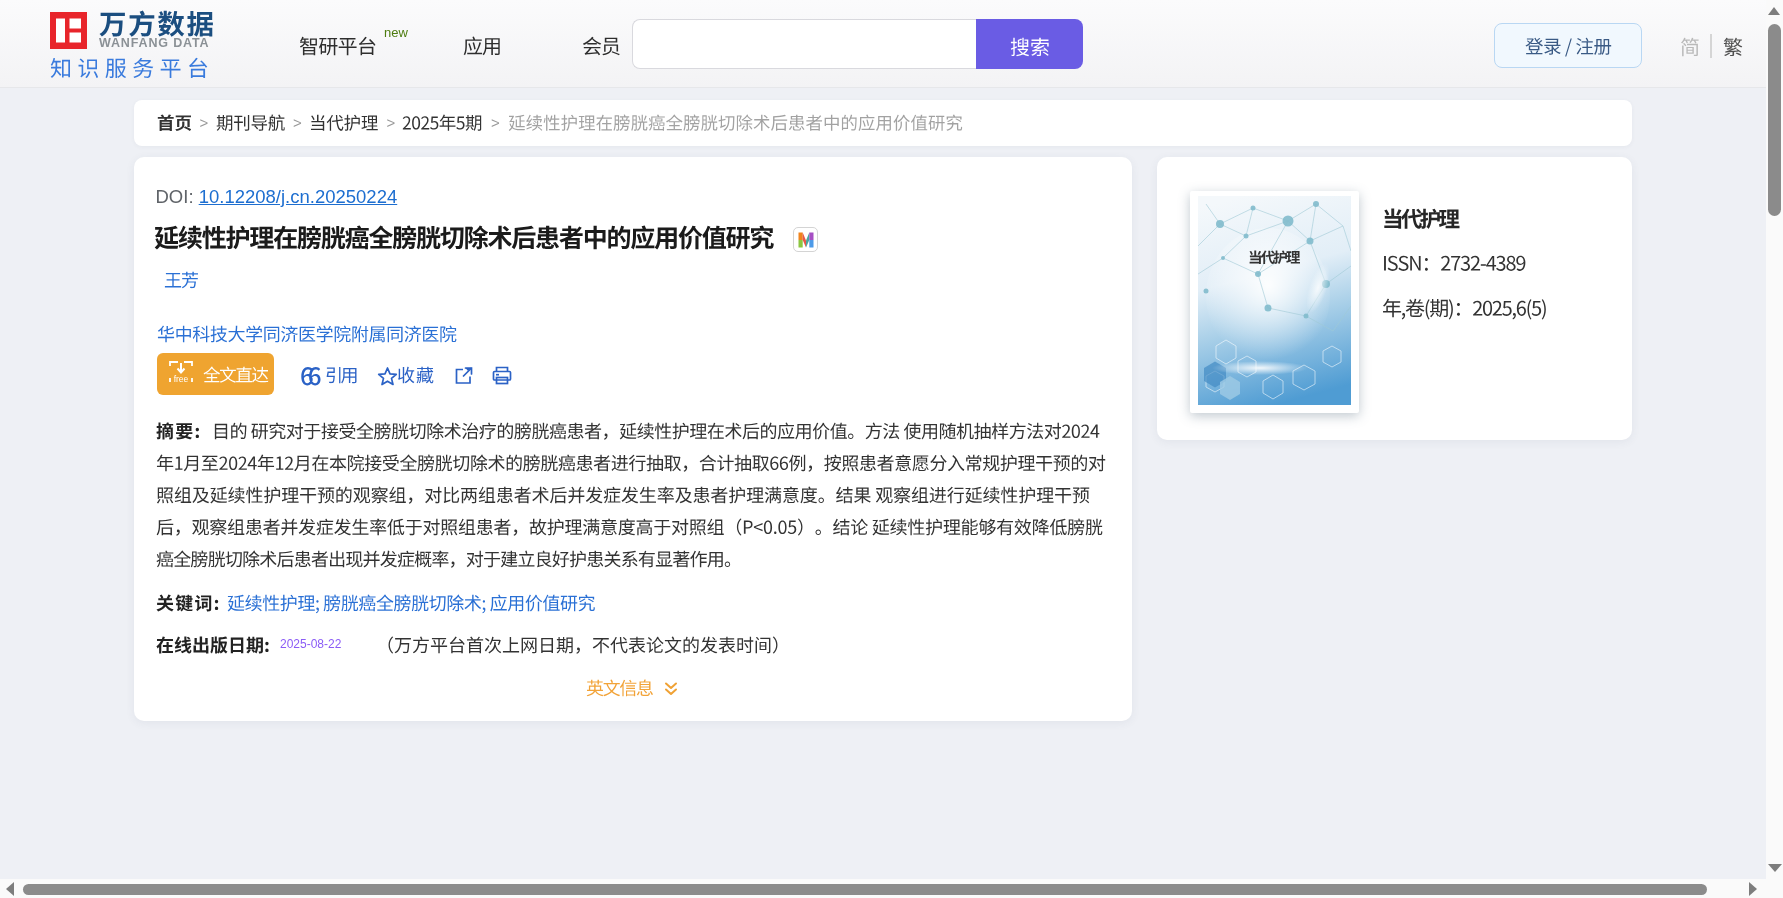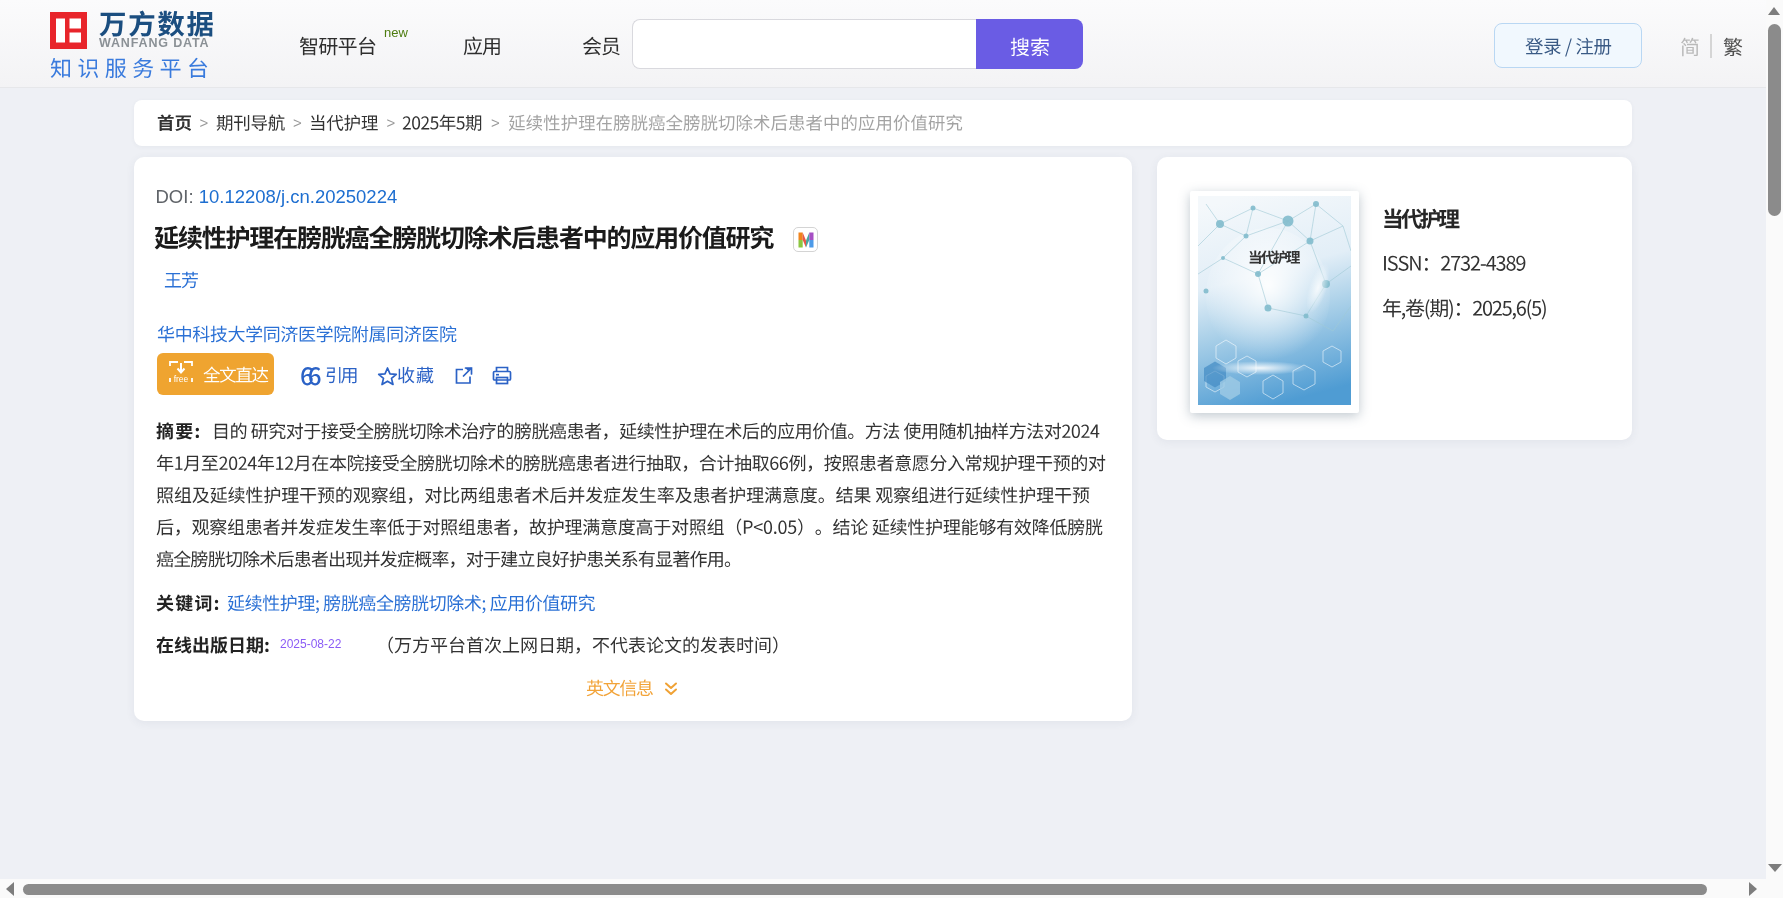--- a/index.html
+++ b/index.html
@@ -60,21 +60,21 @@
     </svg></div>
 <div class="abs" style="left:386.5px;top:113.5px;font-size:15px;color:#999;line-height:18px;">&gt;</div>
 <div style="position:absolute;left:402.3px;top:114px;line-height:0;"><svg width="80.5" height="21.2" viewBox="0 0 80.5 21.2" xmlns="http://www.w3.org/2000/svg">
       <path fill="#333" d="M0.8 15.4H8.8V14H5.3C4.6 14 3.9 14.1 3.2 14.1C6.2 11.3 8.2 8.7 8.2 6.1C8.2 3.8 6.8 2.3 4.5 2.3C2.9 2.3 1.7 3.1 0.7 4.2L1.6 5.1C2.3 4.3 3.2 3.6 4.3 3.6C5.9 3.6 6.7 4.7 6.7 6.2C6.7 8.4 4.8 10.9 0.8 14.5Z M14.1 15.6C16.5 15.6 18.1 13.4 18.1 8.9C18.1 4.5 16.5 2.3 14.1 2.3C11.6 2.3 10.1 4.5 10.1 8.9C10.1 13.4 11.6 15.6 14.1 15.6ZM14.1 14.3C12.6 14.3 11.6 12.7 11.6 8.9C11.6 5.2 12.6 3.6 14.1 3.6C15.5 3.6 16.5 5.2 16.5 8.9C16.5 12.7 15.5 14.3 14.1 14.3Z M19.2 15.4H27.2V14H23.7C23 14 22.3 14.1 21.6 14.1C24.6 11.3 26.6 8.7 26.6 6.1C26.6 3.8 25.2 2.3 22.9 2.3C21.3 2.3 20.1 3.1 19.1 4.2L20 5.1C20.7 4.3 21.6 3.6 22.7 3.6C24.3 3.6 25.1 4.7 25.1 6.2C25.1 8.4 23.2 10.9 19.2 14.5Z M32.2 15.6C34.3 15.6 36.4 14 36.4 11.2C36.4 8.4 34.6 7.1 32.5 7.1C31.8 7.1 31.2 7.3 30.6 7.6L30.9 3.9H35.8V2.6H29.5L29.1 8.6L30 9.1C30.7 8.6 31.2 8.3 32.1 8.3C33.7 8.3 34.8 9.4 34.8 11.3C34.8 13.1 33.6 14.3 32 14.3C30.5 14.3 29.6 13.6 28.9 12.9L28.1 13.9C29 14.8 30.2 15.6 32.2 15.6Z M37.6 11.5V12.8H45.8V16.8H47.1V12.8H53.5V11.5H47.1V8H52.3V6.8H47.1V4.1H52.7V2.8H42.2C42.5 2.2 42.7 1.6 43 1L41.7 0.6C40.8 3 39.4 5.3 37.7 6.7C38 6.9 38.6 7.3 38.8 7.6C39.8 6.7 40.7 5.4 41.5 4.1H45.8V6.8H40.5V11.5ZM41.8 11.5V8H45.8V11.5Z M58.4 15.6C60.5 15.6 62.6 14 62.6 11.2C62.6 8.4 60.8 7.1 58.7 7.1C57.9 7.1 57.4 7.3 56.8 7.6L57.1 3.9H62V2.6H55.7L55.3 8.6L56.2 9.1C56.9 8.6 57.4 8.3 58.3 8.3C59.9 8.3 61 9.4 61 11.3C61 13.1 59.7 14.3 58.2 14.3C56.7 14.3 55.8 13.6 55.1 12.9L54.3 13.9C55.1 14.8 56.4 15.6 58.4 15.6Z M66.1 12.9C65.6 14.1 64.7 15.2 63.7 16C64 16.2 64.5 16.6 64.8 16.8C65.7 15.9 66.7 14.6 67.4 13.2ZM68.6 13.4C69.3 14.3 70.1 15.4 70.4 16.1L71.5 15.5C71.1 14.8 70.3 13.7 69.6 12.9ZM78 2.8V5.6H74.4V2.8ZM73.2 1.6V7.9C73.2 10.4 73 13.8 71.5 16.1C71.8 16.3 72.4 16.6 72.6 16.9C73.6 15.2 74.1 13 74.3 10.8H78V15.1C78 15.4 77.9 15.5 77.6 15.5C77.3 15.5 76.5 15.5 75.5 15.5C75.7 15.8 75.9 16.4 76 16.7C77.2 16.7 78.1 16.7 78.6 16.5C79.1 16.3 79.2 15.9 79.2 15.1V1.6ZM78 6.8V9.7H74.3C74.4 9 74.4 8.5 74.4 7.9V6.8ZM69.8 0.9V3H66.6V0.9H65.4V3H63.9V4.2H65.4V11.4H63.7V12.5H72.3V11.4H71V4.2H72.3V3H71V0.9ZM66.6 4.2H69.8V5.8H66.6ZM66.6 6.8H69.8V8.5H66.6ZM66.6 9.6H69.8V11.4H66.6Z"></path>
     </svg></div>
 <div class="abs" style="left:491px;top:113.5px;font-size:15px;color:#999;line-height:18px;">&gt;</div>
 <div style="position:absolute;left:508px;top:114px;line-height:0;"><svg width="455.0" height="21.2" viewBox="0 0 455.0 21.2" xmlns="http://www.w3.org/2000/svg">
       <path fill="#a2a2a2" d="M7.6 5.6V13.3H16.6V12.1H12.7V7.6H16.5V6.4H12.7V2.7C14 2.5 15.3 2.2 16.3 1.8L15.3 0.8C13.4 1.5 9.9 2.1 6.9 2.4C7.1 2.7 7.2 3.2 7.3 3.5C8.6 3.4 10 3.2 11.4 3V12.1H8.8V5.6ZM1.6 8.5C1.6 8.3 1.9 8.2 2.1 8.1H4.9C4.7 9.7 4.3 11 3.7 12.2C3.2 11.4 2.7 10.5 2.4 9.4L1.3 9.8C1.8 11.3 2.4 12.4 3.2 13.3C2.5 14.5 1.6 15.4 0.6 16C0.9 16.2 1.3 16.6 1.5 16.9C2.5 16.3 3.3 15.4 4.1 14.3C6 15.9 8.5 16.3 11.7 16.3H16.4C16.5 16 16.7 15.4 16.9 15.1C16 15.1 12.5 15.1 11.7 15.1C8.9 15.1 6.4 14.8 4.7 13.2C5.4 11.6 6 9.6 6.3 7L5.5 6.8L5.3 6.9H3.3C4.1 5.5 5.1 3.9 5.9 2.2L5.1 1.6L4.7 1.8H0.9V3H4.1C3.4 4.5 2.5 6 2.2 6.4C1.9 6.9 1.4 7.4 1.1 7.4C1.3 7.7 1.5 8.2 1.6 8.5Z M25.8 7.5C26.6 7.9 27.5 8.6 27.9 9.1L28.6 8.4C28.1 7.9 27.2 7.2 26.4 6.8ZM24.5 9.1C25.3 9.5 26.3 10.3 26.8 10.8L27.4 10C26.9 9.5 26 8.8 25.1 8.4ZM29.6 13.6C30.9 14.5 32.6 15.9 33.4 16.8L34.2 16C33.4 15.1 31.7 13.8 30.4 12.8ZM18.3 14.4 18.6 15.6C20 15.1 22 14.3 23.8 13.6L23.6 12.5C21.6 13.2 19.6 14 18.3 14.4ZM24.5 5V6.2H32.4C32.1 6.9 31.9 7.7 31.6 8.2L32.7 8.5C33.1 7.7 33.5 6.4 33.9 5.2L33.1 5L32.8 5H29.6V3.4H33V2.3H29.6V0.7H28.3V2.3H25.2V3.4H28.3V5ZM28.8 6.8V8.9C28.8 9.6 28.8 10.3 28.6 11H24.1V12.2H28.2C27.6 13.5 26.3 14.8 23.8 15.9C24.1 16.1 24.4 16.5 24.6 16.8C27.6 15.5 29 13.9 29.6 12.2H33.9V11H29.9C30 10.3 30.1 9.6 30.1 9V6.8ZM18.6 8C18.8 7.9 19.2 7.8 21.3 7.5C20.5 8.6 19.9 9.6 19.6 9.9C19 10.6 18.7 11 18.3 11.1C18.4 11.4 18.6 12 18.7 12.2C19 12 19.6 11.8 23.7 10.7C23.7 10.4 23.6 9.9 23.6 9.6L20.6 10.3C21.8 8.8 23 6.9 24 5L23 4.4C22.7 5.1 22.3 5.7 21.9 6.4L19.9 6.6C20.9 5.1 21.9 3.1 22.7 1.3L21.5 0.7C20.8 2.9 19.6 5.1 19.2 5.7C18.8 6.3 18.5 6.8 18.2 6.8C18.3 7.2 18.5 7.8 18.6 8Z M38 0.7V16.8H39.3V0.7ZM36.4 4C36.3 5.4 36 7.4 35.5 8.5L36.5 8.9C37 7.6 37.3 5.6 37.4 4.2ZM39.4 3.9C40 4.9 40.5 6.2 40.7 6.9L41.6 6.4C41.4 5.7 40.9 4.5 40.4 3.5ZM40.8 14.9V16.2H51.6V14.9H47.2V10.5H50.8V9.3H47.2V5.7H51.2V4.4H47.2V0.8H45.9V4.4H43.7C43.9 3.6 44.1 2.6 44.3 1.7L43 1.5C42.6 3.9 41.9 6.3 40.9 7.8C41.2 7.9 41.8 8.2 42.1 8.4C42.5 7.6 42.9 6.7 43.3 5.7H45.9V9.3H42.2V10.5H45.9V14.9Z M55.8 0.7V4.2H53.4V5.5H55.8V9.3C54.8 9.6 53.9 9.8 53.2 10L53.5 11.3L55.8 10.6V15.2C55.8 15.4 55.7 15.5 55.5 15.5C55.3 15.5 54.5 15.5 53.7 15.5C53.9 15.8 54.1 16.4 54.1 16.7C55.3 16.7 56 16.7 56.5 16.5C56.9 16.3 57.1 15.9 57.1 15.2V10.2L59.2 9.5L59 8.3L57.1 8.9V5.5H59.1V4.2H57.1V0.7ZM62.8 1.2C63.5 2 64.2 3 64.5 3.7H60.3V8.4C60.3 10.7 60.1 13.8 58.2 15.9C58.5 16.1 59 16.6 59.2 16.8C61 14.8 61.5 11.9 61.6 9.5H67.4V10.6H68.7V3.7H64.5L65.7 3.2C65.4 2.5 64.7 1.5 64 0.8ZM67.4 8.3H61.6V4.9H67.4Z M78.3 5.9H81V8.2H78.3ZM82.1 5.9H84.8V8.2H82.1ZM78.3 2.7H81V4.9H78.3ZM82.1 2.7H84.8V4.9H82.1ZM75.6 15V16.2H86.9V15H82.2V12.6H86.3V11.4H82.2V9.3H86.1V1.5H77.1V9.3H80.9V11.4H76.9V12.6H80.9V15ZM70.6 13.7 70.9 15C72.5 14.5 74.5 13.8 76.4 13.2L76.2 11.9L74.2 12.5V8.2H76V6.9H74.2V3.1H76.3V1.9H70.8V3.1H73V6.9H71V8.2H73V12.9C72.1 13.2 71.3 13.5 70.6 13.7Z M94.3 0.7C94.1 1.6 93.8 2.5 93.4 3.4H88.6V4.7H92.8C91.7 6.9 90.2 9 88.2 10.4C88.4 10.7 88.7 11.3 88.8 11.6C89.6 11.1 90.3 10.5 90.9 9.8V16.7H92.2V8.3C93 7.2 93.7 5.9 94.3 4.7H103.9V3.4H94.9C95.2 2.6 95.5 1.8 95.7 1ZM98 5.6V9H94V10.2H98V15.2H93.3V16.4H103.9V15.2H99.3V10.2H103.2V9H99.3V5.6Z M111.6 5.7V8.5H112.8V6.8H120.3V8.5H121.5V5.7H119C119.3 5.1 119.6 4.4 119.9 3.7L118.6 3.4C118.4 4.1 118.1 5 117.8 5.7H114.9L115.4 5.6C115.3 5.1 115 4.2 114.7 3.5L113.6 3.7C113.8 4.3 114 5.1 114.2 5.7ZM115.7 0.7C115.9 1.2 116 1.8 116.1 2.3H111.8V3.4H121.1V2.3H117.4C117.3 1.8 117.1 1.1 116.9 0.6ZM115.7 7.5C115.8 8 116 8.6 116.1 9.1H111.9V10.2H114.5C114.3 12.9 113.8 14.8 111.3 15.8C111.6 16.1 111.9 16.5 112.1 16.8C113.9 15.9 114.9 14.6 115.3 12.9H119.1C119 14.6 118.8 15.2 118.6 15.5C118.5 15.6 118.3 15.6 118 15.6C117.7 15.6 117 15.6 116.2 15.5C116.4 15.8 116.5 16.3 116.5 16.7C117.4 16.7 118.2 16.7 118.6 16.7C119 16.6 119.3 16.5 119.6 16.2C120 15.8 120.3 14.8 120.5 12.4C120.5 12.2 120.5 11.8 120.5 11.8H115.6C115.6 11.3 115.7 10.8 115.7 10.2H121.1V9.1H117.4C117.3 8.6 117.1 7.9 116.9 7.3ZM106.6 1.3V7.6C106.6 10.2 106.5 13.7 105.4 16.2C105.7 16.3 106.2 16.6 106.4 16.8C107.2 15.2 107.5 12.9 107.6 10.9H109.9V15.1C109.9 15.3 109.8 15.4 109.6 15.4C109.4 15.4 108.7 15.5 108 15.4C108.2 15.8 108.3 16.3 108.3 16.7C109.4 16.7 110.1 16.6 110.5 16.4C110.9 16.2 111 15.8 111 15.1V1.3ZM107.7 2.5H109.9V5.4H107.7ZM107.7 6.7H109.9V9.6H107.7L107.7 7.6Z M130.1 2.1C130.7 3.5 131.3 5.3 131.4 6.5L132.6 6.2C132.4 5 131.8 3.1 131.2 1.7ZM137.3 1.6C137 3 136.3 5 135.8 6.2L136.8 6.5C137.4 5.4 138.1 3.5 138.6 2ZM133.6 0.8V7.5H129.6V8.7H132C131.8 12 131.4 14.5 128.9 15.8C129.2 16.1 129.5 16.5 129.7 16.9C132.5 15.3 133.1 12.4 133.2 8.7H134.9V14.8C134.9 16.1 135.2 16.5 136.4 16.5C136.6 16.5 137.7 16.5 137.9 16.5C139 16.5 139.3 15.8 139.4 13.2C139.1 13.1 138.5 12.9 138.3 12.7C138.2 15 138.2 15.3 137.8 15.3C137.6 15.3 136.8 15.3 136.6 15.3C136.2 15.3 136.2 15.3 136.2 14.8V8.7H139.2V7.5H134.8V0.8ZM124.3 1.3V8.1C124.3 10.6 124.2 13.9 123.2 16.2C123.5 16.3 124 16.6 124.2 16.8C125 15.1 125.2 12.9 125.4 10.8H127.6V15.2C127.6 15.4 127.5 15.5 127.3 15.5C127.1 15.5 126.5 15.5 125.8 15.5C125.9 15.8 126.1 16.3 126.1 16.7C127.2 16.7 127.8 16.6 128.2 16.4C128.6 16.2 128.7 15.9 128.7 15.2V1.3ZM125.4 2.5H127.6V5.4H125.4ZM125.4 6.6H127.6V9.6H125.4L125.4 8.1Z M148.2 5.3H153.3V6.6H148.2ZM147.1 4.4V7.6H154.4V4.4ZM146.2 9.3H149.1V10.9H146.2ZM145.2 8.4V11.8H150.1V8.4ZM152.3 9.3H155.3V10.9H152.3ZM151.3 8.4V11.8H156.4V8.4ZM140.8 4.3C141.3 5.4 141.8 6.8 141.9 7.8L142.9 7.3C142.8 6.4 142.3 5 141.8 3.9ZM145.4 12.7V16.2H154.8V16.8H156V12.7H154.8V15.1H151.3V12.1H150.1V15.1H146.6V12.7ZM148.9 0.9C149.2 1.4 149.5 1.9 149.7 2.4H143.2V8L143.2 9.4C142.2 9.9 141.2 10.4 140.5 10.7L141 11.9C141.7 11.5 142.4 11.1 143.1 10.7C142.9 12.5 142.4 14.5 141 16C141.3 16.1 141.8 16.6 141.9 16.8C144.1 14.4 144.4 10.7 144.4 8V3.5H156.8V2.4H151.2C150.9 1.8 150.5 1.1 150.1 0.6Z M166.1 0.5C164.4 3.3 161.2 5.9 158 7.3C158.3 7.6 158.7 8 158.9 8.4C159.6 8 160.3 7.6 160.9 7.2V8.3H165.6V11.1H161.1V12.2H165.6V15.1H158.8V16.3H173.8V15.1H166.9V12.2H171.7V11.1H166.9V8.3H171.7V7.2C172.3 7.6 173 8.1 173.7 8.5C173.9 8.1 174.3 7.6 174.6 7.3C171.7 5.8 169.2 4 167 1.5L167.3 1ZM161 7.2C163 5.9 164.8 4.3 166.2 2.5C167.9 4.4 169.7 5.8 171.6 7.2Z M181.6 5.7V8.5H182.8V6.8H190.3V8.5H191.5V5.7H189C189.3 5.1 189.6 4.4 189.9 3.7L188.6 3.4C188.4 4.1 188.1 5 187.8 5.7H184.9L185.4 5.6C185.3 5.1 185 4.2 184.7 3.5L183.6 3.7C183.8 4.3 184 5.1 184.2 5.7ZM185.7 0.7C185.9 1.2 186 1.8 186.1 2.3H181.8V3.4H191.1V2.3H187.4C187.3 1.8 187.1 1.1 186.9 0.6ZM185.7 7.5C185.8 8 186 8.6 186.1 9.1H181.9V10.2H184.5C184.3 12.9 183.8 14.8 181.3 15.8C181.6 16.1 181.9 16.5 182.1 16.8C183.9 15.9 184.9 14.6 185.3 12.9H189.1C189 14.6 188.8 15.2 188.6 15.5C188.5 15.6 188.3 15.6 188 15.6C187.7 15.6 187 15.6 186.2 15.5C186.4 15.8 186.5 16.3 186.6 16.7C187.4 16.7 188.2 16.7 188.6 16.7C189 16.6 189.3 16.5 189.6 16.2C190 15.8 190.3 14.8 190.5 12.4C190.5 12.2 190.5 11.8 190.5 11.8H185.6C185.6 11.3 185.7 10.8 185.7 10.2H191.1V9.1H187.4C187.3 8.6 187.1 7.9 186.9 7.3ZM176.6 1.3V7.6C176.6 10.2 176.5 13.7 175.4 16.2C175.7 16.3 176.2 16.6 176.4 16.8C177.2 15.2 177.5 12.9 177.6 10.9H179.9V15.1C179.9 15.3 179.8 15.4 179.6 15.4C179.4 15.4 178.7 15.5 178 15.4C178.2 15.8 178.3 16.3 178.3 16.7C179.4 16.7 180.1 16.6 180.5 16.4C180.9 16.2 181 15.8 181 15.1V1.3ZM177.7 2.5H179.9V5.4H177.7ZM177.7 6.7H179.9V9.6H177.7L177.7 7.6Z M200.1 2.1C200.7 3.5 201.3 5.3 201.4 6.5L202.6 6.2C202.4 5 201.8 3.1 201.2 1.7ZM207.3 1.6C207 3 206.3 5 205.8 6.2L206.8 6.5C207.4 5.4 208.1 3.5 208.6 2ZM203.6 0.8V7.5H199.6V8.7H202C201.8 12 201.4 14.5 198.9 15.8C199.2 16.1 199.5 16.5 199.7 16.9C202.5 15.3 203.1 12.4 203.2 8.7H204.9V14.8C204.9 16.1 205.2 16.5 206.4 16.5C206.6 16.5 207.7 16.5 207.9 16.5C209 16.5 209.3 15.8 209.4 13.2C209.1 13.1 208.5 12.9 208.3 12.7C208.2 15 208.2 15.3 207.8 15.3C207.6 15.3 206.8 15.3 206.6 15.3C206.2 15.3 206.2 15.3 206.2 14.8V8.7H209.2V7.5H204.8V0.8ZM194.3 1.3V8.1C194.3 10.6 194.2 13.9 193.2 16.2C193.5 16.3 194 16.6 194.2 16.8C194.9 15.1 195.2 12.9 195.4 10.8H197.6V15.2C197.6 15.4 197.5 15.5 197.3 15.5C197.1 15.5 196.5 15.5 195.8 15.5C195.9 15.8 196.1 16.3 196.1 16.7C197.2 16.7 197.8 16.6 198.2 16.4C198.6 16.2 198.7 15.9 198.7 15.2V1.3ZM195.4 2.5H197.6V5.4H195.4ZM195.4 6.6H197.6V9.6H195.4L195.4 8.1Z M217.3 2.2V3.5H220.2C220.1 8.6 219.8 13.4 215.4 15.8C215.8 16 216.2 16.4 216.4 16.8C221 14.1 221.4 9 221.5 3.5H225.1C224.9 11.4 224.6 14.3 224.1 15C223.9 15.3 223.7 15.3 223.4 15.3C223 15.3 222.1 15.3 221 15.2C221.3 15.6 221.4 16.2 221.4 16.6C222.4 16.6 223.3 16.6 223.9 16.6C224.5 16.5 224.9 16.3 225.3 15.8C226 14.9 226.2 11.9 226.4 3C226.4 2.8 226.4 2.2 226.4 2.2ZM212.6 14.2C213 13.9 213.6 13.6 217.7 11.7C217.6 11.4 217.5 10.9 217.5 10.6L214 12V6.7L217.6 5.9L217.4 4.8L214 5.5V1.4H212.8V5.7L210.5 6.2L210.7 7.4L212.8 7V11.8C212.8 12.5 212.3 12.9 212 13C212.2 13.3 212.5 13.9 212.6 14.2Z M235.8 11.5C235.2 12.8 234.3 14.1 233.4 15C233.7 15.2 234.2 15.5 234.4 15.7C235.3 14.8 236.3 13.3 237 11.9ZM240.9 11.9C241.8 13 242.9 14.6 243.4 15.6L244.4 15C243.9 14 242.8 12.5 241.8 11.4ZM228.9 1.4V16.7H230V2.6H232.3C231.9 3.8 231.3 5.3 230.8 6.6C232.2 7.9 232.5 9.1 232.5 10.1C232.5 10.7 232.4 11.1 232.1 11.3C231.9 11.4 231.8 11.5 231.5 11.5C231.2 11.5 230.8 11.5 230.4 11.5C230.6 11.8 230.7 12.3 230.7 12.6C231.2 12.7 231.6 12.7 232 12.6C232.4 12.6 232.7 12.5 232.9 12.3C233.4 11.9 233.7 11.2 233.7 10.2C233.6 9.1 233.3 7.9 232 6.4C232.6 5 233.3 3.3 233.8 1.9L233 1.3L232.8 1.4ZM234 9.4V10.6H238.6V15.3C238.6 15.5 238.5 15.6 238.2 15.6C238 15.6 237.1 15.6 236.2 15.6C236.4 15.9 236.5 16.4 236.6 16.8C237.9 16.8 238.7 16.8 239.2 16.6C239.7 16.4 239.9 16 239.9 15.3V10.6H244.2V9.4H239.9V7.2H242.6V6.1H235.6V7.2H238.6V9.4ZM239.1 0.6C237.9 2.7 235.7 4.7 233.5 5.8C233.8 6.1 234.2 6.5 234.4 6.8C236.1 5.8 237.8 4.3 239.1 2.6C240.6 4.5 242.1 5.7 243.7 6.6C243.9 6.3 244.2 5.8 244.6 5.6C242.9 4.7 241.3 3.5 239.8 1.7L240.2 1Z M255.6 1.8C256.7 2.6 258.1 3.7 258.8 4.4L259.8 3.5C259.1 2.8 257.7 1.7 256.6 1ZM253.1 0.7V5.1H246.2V6.4H252.7C251.1 9.4 248.4 12.2 245.6 13.7C245.9 13.9 246.4 14.4 246.6 14.8C249 13.4 251.4 11 253.1 8.3V16.8H254.5V7.8C256.3 10.4 258.7 13.1 260.8 14.6C261 14.3 261.5 13.8 261.8 13.5C259.5 12 256.7 9.1 255 6.4H261.2V5.1H254.5V0.7Z M265.1 2.3V6.8C265.1 9.5 264.9 13.3 263.1 15.9C263.4 16.1 263.9 16.6 264.2 16.8C266.2 14 266.5 9.7 266.5 6.8H279.2V5.5H266.5V3.4C270.5 3.1 274.9 2.6 278 1.9L276.9 0.8C274.2 1.5 269.3 2 265.1 2.3ZM268 9.3V16.8H269.3V15.9H276.5V16.8H277.9V9.3ZM269.3 14.7V10.5H276.5V14.7Z M284.9 12.3V14.8C284.9 16.2 285.4 16.5 287.4 16.5C287.8 16.5 290.5 16.5 291 16.5C292.5 16.5 292.9 16 293.1 13.9C292.7 13.8 292.2 13.6 291.9 13.4C291.8 15.1 291.7 15.4 290.9 15.4C290.2 15.4 287.9 15.4 287.5 15.4C286.5 15.4 286.3 15.3 286.3 14.8V12.3ZM292.8 12.5C293.8 13.5 294.9 15 295.4 16L296.6 15.3C296.1 14.4 294.9 12.9 293.9 11.9ZM283.1 12.1C282.6 13.2 281.8 14.6 280.9 15.4L282 16.1C283 15.2 283.7 13.8 284.3 12.6ZM284.1 3H288.1V4.6H284.1ZM289.5 3H293.5V4.6H289.5ZM282.1 6.7V10.4H288.1V11.5L287.7 11.3L286.9 12.1C288.1 12.6 289.6 13.5 290.3 14.1L291.1 13.2C290.5 12.7 289.5 12.1 288.5 11.6H289.5V10.4H295.5V6.7H289.5V5.6H294.9V2H289.5V0.7H288.1V2H282.8V5.6H288.1V6.7ZM283.4 7.7H288.1V9.4H283.4ZM289.5 7.7H294.1V9.4H289.5Z M312.1 1.3C311.5 2.1 310.9 2.9 310.1 3.6V2.9H305.8V0.7H304.5V2.9H300V4.1H304.5V6.3H298.4V7.5H305.3C303.1 8.9 300.6 10.1 298.1 11C298.3 11.3 298.7 11.8 298.9 12.1C300 11.7 301.1 11.2 302.1 10.7V16.8H303.4V16.2H310.6V16.7H311.9V9.3H304.6C305.6 8.8 306.5 8.2 307.5 7.5H314.1V6.3H309C310.6 5 312 3.5 313.3 1.9ZM305.8 6.3V4.1H309.7C308.9 4.9 308 5.6 307 6.3ZM303.4 13.2H310.6V15.1H303.4ZM303.4 12.2V10.5H310.6V12.2Z M323 0.7V3.8H316.7V12.1H318V11.1H323V16.8H324.4V11.1H329.4V12.1H330.8V3.8H324.4V0.7ZM318 9.8V5.1H323V9.8ZM329.4 9.8H324.4V5.1H329.4Z M342.2 8C343.1 9.3 344.3 11 344.8 12.1L346 11.4C345.4 10.4 344.2 8.7 343.2 7.4ZM336.7 0.7C336.6 1.5 336.3 2.7 336 3.5H334V16.3H335.2V15H340.1V3.5H337.2C337.5 2.8 337.8 1.8 338.1 0.9ZM335.2 4.7H338.9V8.4H335.2ZM335.2 13.8V9.5H338.9V13.8ZM343 0.6C342.4 3 341.5 5.5 340.3 7C340.6 7.2 341.1 7.6 341.4 7.8C341.9 6.9 342.5 5.9 343 4.7H347.5C347.3 11.7 347 14.4 346.4 15C346.2 15.2 346 15.3 345.7 15.3C345.3 15.3 344.2 15.3 343.1 15.2C343.3 15.5 343.5 16.1 343.5 16.4C344.5 16.5 345.5 16.5 346.1 16.5C346.7 16.4 347.1 16.3 347.5 15.7C348.2 14.9 348.5 12.2 348.7 4.1C348.8 4 348.8 3.5 348.8 3.5H343.5C343.8 2.6 344 1.8 344.2 0.9Z M354.6 6.8C355.3 8.7 356.2 11.2 356.5 12.8L357.8 12.3C357.4 10.7 356.5 8.3 355.8 6.4ZM358.4 5.8C359 7.8 359.6 10.2 359.9 11.9L361.1 11.5C360.9 9.9 360.2 7.4 359.6 5.5ZM358.2 0.9C358.5 1.5 358.9 2.3 359.1 3H352.1V7.7C352.1 10.2 352 13.7 350.6 16.2C350.9 16.3 351.5 16.7 351.8 16.9C353.2 14.3 353.4 10.4 353.4 7.7V4.2H366.5V3H360.6C360.4 2.3 359.9 1.3 359.5 0.6ZM353.7 14.7V16H366.7V14.7H362C363.6 12 364.9 8.8 365.7 5.9L364.3 5.4C363.7 8.4 362.3 12 360.6 14.7Z M370.2 1.9V8.3C370.2 10.7 370 13.8 368.1 16C368.4 16.2 368.9 16.6 369.1 16.9C370.4 15.4 371 13.4 371.3 11.4H375.7V16.6H377V11.4H381.7V15C381.7 15.3 381.6 15.4 381.3 15.5C380.9 15.5 379.7 15.5 378.5 15.4C378.7 15.8 378.9 16.4 379 16.7C380.6 16.7 381.6 16.7 382.2 16.5C382.8 16.3 383 15.9 383 15V1.9ZM371.5 3.2H375.7V6H371.5ZM381.7 3.2V6H377V3.2ZM371.5 7.2H375.7V10.2H371.4C371.5 9.5 371.5 8.9 371.5 8.3ZM381.7 7.2V10.2H377V7.2Z M397.7 7.5V16.8H399V7.5ZM392.7 7.5V9.9C392.7 11.6 392.5 14.3 390 16C390.3 16.2 390.7 16.6 390.9 16.9C393.7 14.9 394 12 394 9.9V7.5ZM395.4 0.7C394.6 2.9 392.6 5.5 389.5 7.3C389.8 7.5 390.2 8 390.3 8.3C392.8 6.8 394.6 4.9 395.8 2.9C397.2 5 399.2 6.9 401.1 8.1C401.3 7.7 401.7 7.3 402 7C399.9 5.9 397.7 3.8 396.5 1.7L396.8 0.9ZM389.7 0.7C388.8 3.4 387.3 6 385.6 7.7C385.9 8 386.3 8.7 386.4 9C386.9 8.4 387.4 7.8 387.9 7.1V16.8H389.2V4.9C389.9 3.7 390.5 2.4 390.9 1.1Z M413 0.7C412.9 1.2 412.8 1.9 412.8 2.5H408.3V3.7H412.5C412.4 4.3 412.3 4.8 412.2 5.3H409.2V15.2H407.5V16.3H419.3V15.2H417.7V5.3H413.4C413.5 4.8 413.7 4.3 413.8 3.7H418.7V2.5H414.1L414.4 0.8ZM410.4 15.2V13.7H416.5V15.2ZM410.4 8.8H416.5V10.3H410.4ZM410.4 7.8V6.3H416.5V7.8ZM410.4 11.2H416.5V12.7H410.4ZM407.1 0.7C406.2 3.4 404.7 6 403.1 7.7C403.3 8 403.7 8.7 403.8 9C404.3 8.4 404.8 7.8 405.3 7.1V16.8H406.5V5.1C407.2 3.8 407.8 2.5 408.3 1.1Z M433.6 2.9V7.9H430.7V2.9ZM427.5 7.9V9.2H429.4C429.4 11.6 429 14.2 427.2 16.1C427.5 16.3 428 16.6 428.2 16.9C430.2 14.8 430.6 11.9 430.7 9.2H433.6V16.8H434.8V9.2H436.8V7.9H434.8V2.9H436.4V1.7H428V2.9H429.5V7.9ZM420.9 1.7V2.9H423.1C422.6 5.5 421.8 8 420.6 9.7C420.8 10 421.1 10.7 421.2 11.1C421.5 10.6 421.8 10.1 422.1 9.6V16H423.2V14.6H426.8V7H423.2C423.7 5.7 424 4.3 424.3 2.9H427.1V1.7ZM423.2 8.2H425.6V13.4H423.2Z M444.2 4.4C442.8 5.5 440.9 6.5 439.3 7.1L440.1 8C441.8 7.3 443.8 6.2 445.3 5ZM447.4 5.1C449.2 5.9 451.4 7.2 452.5 8L453.4 7.2C452.2 6.3 450 5.1 448.3 4.4ZM444.3 7.5V9.1H439.5V10.4H444.2C444.1 12.2 443.1 14.3 438.5 15.7C438.8 16 439.2 16.5 439.4 16.8C444.4 15.2 445.4 12.6 445.6 10.4H449.1V14.7C449.1 16.1 449.5 16.5 450.8 16.5C451.1 16.5 452.3 16.5 452.6 16.5C453.9 16.5 454.2 15.8 454.3 13.2C454 13.1 453.4 12.9 453.1 12.6C453.1 14.9 453 15.2 452.5 15.2C452.2 15.2 451.2 15.2 451 15.2C450.5 15.2 450.4 15.2 450.4 14.7V9.1H445.6V7.5ZM444.9 0.9C445.1 1.4 445.4 2 445.7 2.6H438.8V5.5H440.2V3.8H452.3V5.5H453.7V2.6H447.3C447 2 446.6 1.2 446.2 0.6Z"></path>
     </svg></div>
 <div class="card" style="left:134px;top:157px;width:998px;height:564px;"></div>
-<div class="abs" style="left:155.5px;top:185.5px;font-size:18.5px;line-height:22px;color:#5f6368;">DOI: <span style="color:#1d6ed0;">10.12208/j.cn.20250224</span></div>
+<div class="abs" style="left:155.5px;top:185.5px;font-size:18.5px;line-height:22px;color:#5f6368;">DOI: <span style="color:#1d6ed0;text-decoration:underline;">10.12208/j.cn.20250224</span></div>
 <div style="position:absolute;left:154px;top:224.5px;line-height:0;"><svg width="620.5" height="30.2" viewBox="0 0 620.5 30.2" xmlns="http://www.w3.org/2000/svg">
       <path fill="#1b1b1b" d="M10.6 7.6V18.9H23.9V16.1H18.9V11.2H23.7V8.6H18.9V4.3C20.6 4 22.3 3.6 23.7 3.2L21.6 0.8C18.7 1.8 13.9 2.5 9.6 2.9C10 3.6 10.3 4.7 10.4 5.4C12.2 5.2 14.1 5 16 4.8V16.1H13.4V7.6ZM2.2 12.8C2.2 12.5 2.6 12.2 3 12H6.2C5.9 13.7 5.6 15.1 5.1 16.4C4.5 15.5 4 14.5 3.7 13.2L1.3 14.1C2 16.1 2.8 17.8 3.8 19.1C2.9 20.5 1.9 21.6 0.6 22.4C1.2 22.8 2.4 23.8 2.8 24.4C4 23.6 5 22.6 5.9 21.2C8.6 23.2 12 23.7 16.1 23.7H23.4C23.5 22.8 24 21.4 24.5 20.8C22.7 20.8 17.7 20.8 16.2 20.8C12.7 20.8 9.6 20.4 7.2 18.7C8.2 16.3 8.9 13.3 9.2 9.7L7.5 9.3L7 9.3H5.4C6.6 7.5 7.7 5.2 8.7 3L6.9 1.8L6 2.1H1V4.8H4.9C4.1 6.7 3.2 8.3 2.8 8.9C2.2 9.7 1.6 10.4 1 10.5C1.4 11.1 2 12.2 2.2 12.8Z M41 19.8C42.8 21.1 45 23 46.1 24.2L48 22.4C46.9 21.1 44.6 19.4 42.7 18.1ZM24.6 20.1 25.3 22.8C27.6 21.9 30.4 20.8 33.1 19.7L32.6 17.3C29.6 18.4 26.6 19.4 24.6 20.1ZM33.8 6.8V9.3H44.5C44.2 10.2 43.9 11.2 43.7 11.9L46 12.4C46.6 11.1 47.2 8.9 47.7 7L45.8 6.7L45.3 6.8H41.9V5.2H46.2V2.7H41.9V0.8H38.9V2.7H34.7V5.2H38.9V6.8ZM39.5 9.9V11.4C38.8 10.8 37.6 10.1 36.6 9.6L35.4 11C36.4 11.6 37.7 12.4 38.4 13.1L39.5 11.6V12.6C39.5 13.4 39.5 14.3 39.2 15.2H36.9L38 13.9C37.3 13.2 35.9 12.3 34.8 11.8L33.5 13.2C34.5 13.8 35.7 14.6 36.4 15.2H33.3V17.8H38.2C37.2 19.4 35.6 20.9 32.7 22.1C33.3 22.6 34.1 23.6 34.5 24.3C38.4 22.6 40.4 20.2 41.4 17.8H47.3V15.2H42.1C42.2 14.3 42.3 13.4 42.3 12.7V9.9ZM25.3 11.7C25.7 11.5 26.3 11.3 28.4 11.1C27.6 12.3 26.9 13.3 26.5 13.7C25.8 14.6 25.2 15.2 24.6 15.4C24.9 16.1 25.4 17.2 25.5 17.8C26.1 17.4 27.1 17 32.7 15.4C32.6 14.8 32.6 13.7 32.6 12.9L29.4 13.7C30.9 11.7 32.3 9.5 33.5 7.3L31.3 5.9C30.9 6.8 30.4 7.7 29.9 8.6L27.9 8.8C29.3 6.7 30.6 4.3 31.5 1.9L29 0.8C28.1 3.7 26.4 6.8 25.9 7.6C25.3 8.4 24.9 9 24.4 9.1C24.7 9.8 25.2 11.1 25.3 11.7Z M56.1 20.6V23.4H71.7V20.6H65.8V15.6H70.4V12.8H65.8V8.6H71V5.8H65.8V0.9H62.8V5.8H60.8C61.1 4.7 61.3 3.5 61.4 2.3L58.5 1.9C58.3 4.1 57.8 6.2 57.2 8C56.8 7 56.3 5.8 55.8 4.9L54.4 5.5V0.8H51.4V5.9L49.3 5.6C49.1 7.6 48.6 10.4 48 12.1L50.3 12.9C50.8 11.1 51.2 8.4 51.4 6.3V24.2H54.4V7.1C54.8 8.1 55.2 9.2 55.3 9.9L56.7 9.3C56.5 9.8 56.2 10.3 56 10.8C56.7 11 58 11.7 58.6 12.1C59.2 11.2 59.6 10 60.1 8.6H62.8V12.8H58V15.6H62.8V20.6Z M75.6 0.8V5.5H72.5V8.3H75.6V12.6C74.3 12.9 73.1 13.2 72.1 13.4L72.7 16.4L75.6 15.6V20.7C75.6 21.1 75.5 21.1 75.2 21.1C74.9 21.2 74 21.2 73.1 21.1C73.4 22 73.8 23.3 73.9 24.1C75.6 24.1 76.7 24 77.5 23.5C78.3 23 78.5 22.2 78.5 20.8V14.8L81.3 13.9L80.9 11.2L78.5 11.8V8.3H81V5.5H78.5V0.8ZM86.1 1.8C86.8 2.8 87.5 4.1 87.9 5H82.2V11.4C82.2 14.8 82 19.1 79.3 22.2C79.9 22.6 81.2 23.7 81.7 24.3C84 21.7 84.9 17.7 85.1 14.2H91.9V15.6H94.9V5H89.2L90.9 4.3C90.5 3.3 89.7 1.9 88.8 0.8ZM91.9 11.4H85.2V7.7H91.9Z M108.1 8.8H110.7V10.9H108.1ZM113.2 8.8H115.7V10.9H113.2ZM108.1 4.3H110.7V6.4H108.1ZM113.2 4.3H115.7V6.4H113.2ZM103.5 20.7V23.4H119.7V20.7H113.5V18.4H118.8V15.6H113.5V13.5H118.6V1.8H105.4V13.5H110.4V15.6H105.3V18.4H110.4V20.7ZM95.9 18.9 96.6 21.9C99 21.2 102 20.2 104.8 19.2L104.2 16.4L101.8 17.1V12.1H104.1V9.4H101.8V5H104.5V2.2H96.2V5H98.9V9.4H96.4V12.1H98.9V18Z M128.4 0.8C128.1 1.9 127.7 3.1 127.2 4.2H120.5V7.1H125.9C124.4 10 122.3 12.6 119.7 14.3C120.1 15.1 120.8 16.4 121.1 17.2C121.9 16.7 122.7 16.1 123.4 15.4V24.2H126.4V12C127.5 10.5 128.5 8.8 129.3 7.1H142.8V4.2H130.5C130.9 3.3 131.2 2.4 131.5 1.5ZM133.7 8.2V12.3H128.6V15.1H133.7V20.8H127.7V23.6H142.7V20.8H136.8V15.1H141.8V12.3H136.8V8.2Z M157.4 5.3H161.7C161.5 6 161.3 7 161 7.8H158.1C158 7 157.7 6.1 157.4 5.3ZM157.8 1C158 1.6 158.1 2.3 158.2 2.9H152.7V5.3H156.8L154.8 5.7C155 6.3 155.2 7.1 155.3 7.8H152.3V12.1H155V10.1H164V12.1H166.8V7.8H163.8L164.7 5.6L162.8 5.3H166.3V2.9H161.2C161 2.2 160.8 1.3 160.5 0.6ZM157.9 11C158 11.5 158.2 12.2 158.3 12.8H152.7V15.3H156.2C155.9 18.4 155.2 20.7 151.9 22C152.6 22.6 153.3 23.6 153.6 24.3C156.2 23.1 157.5 21.5 158.3 19.4H162.5C162.4 20.6 162.2 21.3 162 21.5C161.8 21.7 161.6 21.7 161.2 21.7C160.8 21.7 159.9 21.7 159 21.6C159.4 22.3 159.7 23.3 159.7 24.1C160.9 24.1 162 24.1 162.6 24.1C163.4 24 163.9 23.8 164.4 23.3C165 22.6 165.3 21.1 165.5 18C165.6 17.6 165.6 16.9 165.6 16.9H158.8C158.9 16.4 159 15.8 159 15.3H166.3V12.8H161.3C161.2 12.1 160.9 11.3 160.6 10.6ZM144.8 1.6V10.8C144.8 14.4 144.7 19.5 143.4 22.9C144.1 23.1 145.2 23.9 145.7 24.2C146.6 22 147 18.9 147.2 15.9H149.2V20.9C149.2 21.1 149.1 21.2 148.9 21.2C148.6 21.2 147.9 21.2 147.2 21.2C147.5 22 147.8 23.3 147.8 24.1C149.3 24.1 150.2 24 150.9 23.5C151.6 23.1 151.8 22.2 151.8 20.9V1.6ZM147.3 4.3H149.2V7.3H147.3ZM147.3 10H149.2V13.2H147.3L147.3 10.8Z M177.2 3C178 5 178.7 7.6 178.8 9.2L181.5 8.5C181.3 6.8 180.6 4.2 179.7 2.3ZM187.5 2C187.1 4.1 186.4 6.7 185.7 8.4L188.2 9.2C188.9 7.6 189.8 5.1 190.5 2.8ZM168.8 1.6V11C168.8 14.6 168.7 19.5 167.4 22.9C168.1 23.1 169.3 23.8 169.8 24.2C170.7 21.9 171.1 18.8 171.3 15.8H173.6V21C173.6 21.3 173.5 21.4 173.2 21.4C173 21.4 172.2 21.4 171.5 21.4C171.8 22.1 172.1 23.3 172.2 24.1C173.6 24.1 174.5 24 175.2 23.5C175.7 23.2 176 22.6 176 21.9C176.7 22.5 177.5 23.6 177.8 24.3C181.7 22.1 182.4 18.2 182.6 13.1H184.2V20.3C184.2 22.9 184.7 23.9 186.9 23.9C187.3 23.9 188.1 23.9 188.5 23.9C190.3 23.9 191 22.8 191.2 18.7C190.5 18.5 189.2 18 188.7 17.5C188.6 20.7 188.5 21.2 188.2 21.2C188 21.2 187.5 21.2 187.4 21.2C187.1 21.2 187.1 21.1 187.1 20.3V13.1H190.9V10.3H185.1V1.1H182.2V10.3H176.9V13.1H179.8C179.6 17.2 179.2 20.1 176.1 21.8L176.1 21.1V1.6ZM171.4 4.2H173.6V7.3H171.4ZM171.4 10H173.6V13.2H171.4L171.4 10.9Z M203 8.1H209.4V9.3H203ZM200.6 6.2V11.2H212V6.2ZM200.5 13.9H203.3V15.2H200.5ZM198.4 12V17.1H205.6V12ZM208.9 13.9H211.9V15.2H208.9ZM206.7 12V17.1H214.2V12ZM198.4 18.1V23.4H211.1V24.2H213.9V18.1H211.1V21H207.6V17.4H204.7V21H201.1V18.1ZM202.9 1.3C203.2 1.8 203.6 2.4 203.8 3H194.9V9.7C194.6 8.4 194.1 6.7 193.4 5.3L191.3 6.2C192 7.8 192.5 9.9 192.7 11.2L194.9 10.2V11L194.8 13C193.4 13.7 192.1 14.4 191.1 14.8L191.9 17.5L194.6 16C194.2 18.2 193.4 20.5 191.8 22.3C192.4 22.6 193.5 23.7 193.9 24.3C197.1 20.8 197.6 15 197.6 11V5.5H214.7V3H207.1C206.7 2.2 206.2 1.2 205.6 0.5Z M226.4 0.5C223.9 4.4 219.3 7.7 214.8 9.5C215.5 10.2 216.4 11.3 216.8 12C217.6 11.6 218.4 11.2 219.2 10.8V12.4H225.3V15.3H219.6V17.9H225.3V21H216.3V23.6H237.7V21H228.5V17.9H234.4V15.3H228.5V12.4H234.6V10.8C235.4 11.3 236.2 11.8 237 12.2C237.4 11.3 238.3 10.3 239 9.6C235.1 7.8 231.6 5.6 228.6 2.4L229 1.8ZM220.8 9.8C223 8.3 225.1 6.6 226.9 4.6C228.8 6.7 230.8 8.3 233 9.8Z M252.7 5.3H257C256.8 6 256.6 7 256.3 7.8H253.4C253.3 7 253 6.1 252.7 5.3ZM253.1 1C253.2 1.6 253.4 2.3 253.5 2.9H248V5.3H252.1L250 5.7C250.3 6.3 250.5 7.1 250.6 7.8H247.6V12.1H250.3V10.1H259.3V12.1H262.1V7.8H259.1L259.9 5.6L258 5.3H261.6V2.9H256.4C256.3 2.2 256.1 1.3 255.8 0.6ZM253.1 11C253.3 11.5 253.5 12.2 253.6 12.8H248V15.3H251.4C251.2 18.4 250.5 20.7 247.2 22C247.8 22.6 248.6 23.6 248.9 24.3C251.5 23.1 252.8 21.5 253.5 19.4H257.8C257.7 20.6 257.5 21.3 257.3 21.5C257.1 21.7 256.9 21.7 256.5 21.7C256.1 21.7 255.2 21.7 254.3 21.6C254.7 22.3 255 23.3 255 24.1C256.2 24.1 257.3 24.1 257.9 24.1C258.6 24 259.2 23.8 259.7 23.3C260.3 22.6 260.6 21.1 260.8 18C260.9 17.6 260.9 16.9 260.9 16.9H254.1C254.2 16.4 254.2 15.8 254.3 15.3H261.6V12.8H256.5C256.4 12.1 256.2 11.3 255.9 10.6ZM240 1.6V10.8C240 14.4 240 19.5 238.7 22.9C239.4 23.1 240.5 23.9 241 24.2C241.9 22 242.3 18.9 242.4 15.9H244.5V20.9C244.5 21.1 244.4 21.2 244.2 21.2C243.9 21.2 243.2 21.2 242.4 21.2C242.8 22 243 23.3 243.1 24.1C244.5 24.1 245.5 24 246.2 23.5C246.9 23.1 247.1 22.2 247.1 20.9V1.6ZM242.6 4.3H244.5V7.3H242.6ZM242.6 10H244.5V13.2H242.6L242.6 10.8Z M272.5 3C273.3 5 273.9 7.6 274.1 9.2L276.8 8.5C276.5 6.8 275.8 4.2 275 2.3ZM282.8 2C282.4 4.1 281.6 6.7 281 8.4L283.4 9.2C284.2 7.6 285 5.1 285.8 2.8ZM264.1 1.6V11C264.1 14.6 264 19.5 262.7 22.9C263.3 23.1 264.5 23.8 265 24.2C265.9 21.9 266.4 18.8 266.5 15.8H268.8V21C268.8 21.3 268.7 21.4 268.5 21.4C268.2 21.4 267.5 21.4 266.7 21.4C267.1 22.1 267.4 23.3 267.4 24.1C268.8 24.1 269.8 24 270.5 23.5C271 23.2 271.2 22.6 271.3 21.9C272 22.5 272.8 23.6 273.1 24.3C277 22.1 277.7 18.2 277.9 13.1H279.5V20.3C279.5 22.9 280 23.9 282.2 23.9C282.6 23.9 283.3 23.9 283.8 23.9C285.6 23.9 286.3 22.8 286.5 18.7C285.7 18.5 284.5 18 284 17.5C283.9 20.7 283.8 21.2 283.5 21.2C283.3 21.2 282.8 21.2 282.7 21.2C282.4 21.2 282.4 21.1 282.4 20.3V13.1H286.2V10.3H280.4V1.1H277.4V10.3H272.2V13.1H275C274.9 17.2 274.5 20.1 271.3 21.8L271.4 21.1V1.6ZM266.7 4.2H268.8V7.3H266.7ZM266.7 10H268.8V13.2H266.7L266.7 10.9Z M296.1 2.6V5.5H299.6C299.5 12.6 299.2 18.6 293.5 21.9C294.3 22.5 295.2 23.6 295.7 24.4C301.9 20.4 302.5 13.4 302.6 5.5H306.5C306.2 15.6 305.9 19.6 305.2 20.5C305 20.9 304.7 21 304.2 21C303.7 21 302.5 21 301.2 20.9C301.7 21.8 302.1 23.1 302.1 23.9C303.5 24 304.8 24 305.7 23.9C306.7 23.7 307.3 23.4 308 22.4C309 21 309.3 16.6 309.5 4.1C309.6 3.7 309.6 2.6 309.6 2.6ZM289.3 21C290 20.4 290.9 19.9 296.8 17.2C296.6 16.6 296.4 15.3 296.4 14.5L292.2 16.3V10.1L296.8 9.2L296.3 6.5L292.2 7.2V1.8H289.3V7.8L286.3 8.4L286.8 11.1L289.3 10.6V16.2C289.3 17.3 288.6 18.1 288 18.4C288.5 19 289.1 20.3 289.3 21Z M321 16.5C320.2 18.2 319 20 317.7 21.2C318.4 21.6 319.5 22.4 320 22.8C321.2 21.4 322.7 19.3 323.6 17.2ZM328.6 17.5C329.9 19 331.3 21.2 331.9 22.6L334.2 21.3C333.6 19.9 332.2 17.9 330.9 16.4ZM311.3 1.8V24.2H313.9V4.4H315.9C315.5 6.1 315 8.1 314.6 9.6C315.9 11.4 316.1 13 316.2 14.2C316.2 14.9 316 15.5 315.7 15.7C315.6 15.8 315.4 15.9 315.1 15.9C314.8 15.9 314.5 15.9 314.1 15.9C314.5 16.6 314.7 17.7 314.7 18.5C315.3 18.5 315.9 18.5 316.3 18.4C316.8 18.3 317.3 18.1 317.7 17.9C318.5 17.2 318.8 16.2 318.8 14.6C318.8 13.1 318.5 11.3 317.1 9.3C317.7 7.4 318.5 4.8 319.1 2.7L317.2 1.6L316.8 1.8ZM325.8 0.4C324.2 3.4 321.1 6.1 318.1 7.6C318.8 8.2 319.6 9.1 320 9.8L321 9.2V10.9H325.1V13H319.1V15.7H325.1V21.1C325.1 21.4 325 21.5 324.6 21.5C324.3 21.5 323.2 21.5 322.1 21.5C322.5 22.2 322.9 23.4 323 24.2C324.7 24.2 325.9 24.1 326.8 23.7C327.7 23.2 328 22.5 328 21.1V15.7H333.6V13H328V10.9H331.2V9L332.3 9.7C332.7 8.9 333.6 7.9 334.3 7.3C332.4 6.4 330.1 5 327.7 2.4L328.3 1.4ZM322.2 8.3C323.7 7.2 325 5.9 326.2 4.5C327.7 6.2 329 7.4 330.3 8.3Z M348.6 2.8C350 3.9 351.9 5.6 352.8 6.6L355.1 4.5C354.2 3.5 352.2 2 350.8 1ZM344.4 0.8V6.9H335V9.9H343.6C341.5 13.6 337.9 17.2 334 19.1C334.8 19.7 335.8 20.9 336.3 21.7C339.4 19.9 342.2 17.2 344.4 14V24.2H347.7V12.9C349.9 16.3 352.8 19.5 355.5 21.5C356.1 20.7 357.2 19.5 358 18.9C354.7 16.8 351.2 13.3 349 9.9H356.9V6.9H347.7V0.8Z M360.7 2.9V9.8C360.7 13.5 360.5 18.7 357.8 22.2C358.5 22.6 359.8 23.7 360.3 24.3C363.2 20.6 363.8 14.7 363.9 10.5H381.5V7.6H363.9V5.4C369.4 5.1 375.4 4.4 379.9 3.3L377.5 0.8C373.4 1.9 366.7 2.5 360.7 2.9ZM365.2 13.3V24.2H368.2V23.1H376.6V24.1H379.8V13.3ZM368.2 20.3V16.1H376.6V20.3Z M398.9 18.1C400.3 19.6 401.7 21.8 402.2 23.2L405.1 21.9C404.4 20.4 402.9 18.4 401.6 16.9ZM384.8 17.3C384.2 18.9 383.2 20.6 382 21.8L384.6 23.3C385.8 22 386.8 20.1 387.5 18.4ZM387.8 4.6H392.1V6.1H387.8ZM395.3 4.6H399.4V6.1H395.3ZM383.9 9.3V15.2H392.1V16.4L390.9 17.5H387.8V20.5C387.8 23.1 388.7 23.9 392 23.9C392.7 23.9 395.6 23.9 396.3 23.9C398.9 23.9 399.7 23.1 400.1 19.9C399.3 19.8 398 19.4 397.4 18.9C397.3 20.9 397.1 21.3 396.1 21.3C395.3 21.3 392.9 21.3 392.4 21.3C391.1 21.3 390.9 21.2 390.9 20.5V17.6C392.5 18.4 394.4 19.6 395.4 20.5L397.2 18.6C396.5 17.9 395.2 17.1 393.9 16.5H395.3V15.2H403.5V9.3H395.3V8.2H402.6V2.4H395.3V0.8H392.1V2.4H384.8V8.2H392.1V9.3ZM387 11.4H392.1V13.1H387ZM395.3 11.4H400.2V13.1H395.3Z M425.2 1.5C424.5 2.6 423.6 3.7 422.6 4.7V3.4H417.2V0.8H414.2V3.4H408.3V6H414.2V8.3H406.2V11H414.7C411.8 12.7 408.7 14.1 405.4 15.1C406 15.8 406.8 17 407.2 17.6C408.5 17.1 409.8 16.6 411.1 16V24.2H414.1V23.5H422.7V24.1H425.8V13H416.7C417.7 12.3 418.7 11.7 419.7 11H428.7V8.3H422.8C424.7 6.7 426.4 4.8 427.8 2.8ZM417.2 8.3V6H421.3C420.4 6.8 419.5 7.6 418.6 8.3ZM414.1 19.3H422.7V21H414.1ZM414.1 17.1V15.4H422.7V17.1Z M439.6 0.8V5.1H431V17.8H434V16.4H439.6V24.2H442.8V16.4H448.5V17.6H451.6V5.1H442.8V0.8ZM434 13.4V8H439.6V13.4ZM448.5 13.4H442.8V8H448.5Z M466 11.8C467.2 13.7 468.8 16.1 469.5 17.7L472 16.1C471.2 14.6 469.6 12.2 468.3 10.5ZM467.2 0.8C466.5 3.8 465.3 6.8 463.8 8.9V4.8H460C460.4 3.8 460.8 2.5 461.2 1.2L458 0.8C457.9 1.9 457.6 3.6 457.3 4.8H454.4V23.5H457.1V21.6H463.8V9.9C464.5 10.3 465.4 10.9 465.8 11.3C466.6 10.3 467.3 8.9 468 7.4H473.4C473.1 16.2 472.8 20 472 20.8C471.7 21.1 471.4 21.2 470.9 21.2C470.3 21.2 468.8 21.2 467.2 21.1C467.7 21.9 468.1 23.2 468.2 24C469.6 24.1 471.2 24.1 472.1 23.9C473.1 23.8 473.8 23.5 474.5 22.6C475.6 21.2 475.8 17.2 476.2 6C476.2 5.6 476.2 4.6 476.2 4.6H469.1C469.5 3.6 469.8 2.5 470.1 1.4ZM457.1 7.4H461.1V11.5H457.1ZM457.1 19V14.1H461.1V19Z M482.8 9.8C483.9 12.5 485 16.1 485.5 18.4L488.3 17.2C487.8 14.9 486.6 11.5 485.5 8.8ZM487.8 8.2C488.6 10.9 489.5 14.5 489.8 16.8L492.7 16C492.3 13.7 491.4 10.2 490.5 7.5ZM487.7 1.2C488.1 1.9 488.4 2.8 488.7 3.7H479.1V10.4C479.1 14 478.9 19.2 477.1 22.8C477.8 23.1 479.2 23.9 479.7 24.5C481.8 20.6 482.1 14.4 482.1 10.4V6.5H500.2V3.7H492.1C491.7 2.7 491.2 1.4 490.8 0.5ZM481.8 20.4V23.2H500.5V20.4H494.3C496.5 16.8 498.3 12.4 499.5 8.5L496.3 7.4C495.3 11.6 493.5 16.7 491.1 20.4Z M503.8 2.4V11.4C503.8 14.9 503.5 19.4 500.8 22.4C501.5 22.8 502.7 23.8 503.2 24.4C505 22.4 505.9 19.7 506.3 16.9H511.5V23.9H514.5V16.9H519.8V20.7C519.8 21.1 519.6 21.3 519.1 21.3C518.7 21.3 517 21.3 515.6 21.2C516 22 516.5 23.3 516.6 24.1C518.8 24.1 520.4 24.1 521.4 23.6C522.4 23.1 522.8 22.3 522.8 20.7V2.4ZM506.7 5.3H511.5V8.2H506.7ZM519.8 5.3V8.2H514.5V5.3ZM506.7 11H511.5V14.1H506.6C506.7 13.2 506.7 12.2 506.7 11.4ZM519.8 11V14.1H514.5V11Z M541.5 10.8V24.2H544.6V10.8ZM534.7 10.9V14.3C534.7 16.5 534.4 20.1 531.2 22.4C532 22.9 533 23.8 533.5 24.4C537.1 21.5 537.7 17.3 537.7 14.3V10.9ZM530.2 0.8C528.9 4.3 526.8 7.9 524.6 10.2C525.1 10.9 526 12.5 526.2 13.3C526.7 12.8 527.1 12.3 527.6 11.7V24.2H530.6V10C531.2 10.6 531.9 11.6 532.1 12.2C535.6 10.3 538 7.8 539.7 5.1C541.5 7.9 543.9 10.3 546.5 11.9C546.9 11.1 547.9 10 548.5 9.5C545.7 8 542.8 5.2 541.2 2.4L541.7 1.2L538.5 0.7C537.4 3.9 535 7.3 530.6 9.6V6.9C531.5 5.2 532.4 3.4 533 1.6Z M562.5 0.8C562.4 1.5 562.4 2.2 562.3 3.1H556.2V5.6H561.9L561.6 7.3H557.3V21.2H555.1V23.8H572.1V21.2H570.1V7.3H564.4L564.8 5.6H571.5V3.1H565.3L565.7 0.9ZM559.9 21.2V19.8H567.4V21.2ZM559.9 12.9H567.4V14.3H559.9ZM559.9 10.9V9.5H567.4V10.9ZM559.9 16.4H567.4V17.8H559.9ZM553.8 0.8C552.6 4.4 550.5 7.9 548.4 10.2C548.9 11 549.7 12.6 549.9 13.3C550.4 12.8 550.9 12.2 551.3 11.6V24.2H554.1V7.2C555 5.4 555.9 3.6 556.5 1.7Z M590.5 4.8V11H587.6V4.8ZM582.4 11V13.8H584.8C584.6 16.9 584 20.4 581.9 22.7C582.5 23.1 583.6 23.9 584.1 24.4C586.7 21.7 587.4 17.5 587.6 13.8H590.5V24.2H593.3V13.8H595.9V11H593.3V4.8H595.4V2H583.1V4.8H584.8V11ZM572.8 1.9V4.6H575.4C574.8 7.9 573.8 11 572.2 13C572.6 13.9 573.2 15.8 573.3 16.6C573.6 16.2 574 15.7 574.3 15.2V23.1H576.8V21.2H581.6V9.6H576.9C577.4 8 577.9 6.3 578.2 4.6H581.9V1.9ZM576.8 12.3H579V18.6H576.8Z M604.9 6.2C602.8 7.8 599.9 9 597.7 9.8L599.6 11.9C602 11 605 9.4 607.2 7.6ZM609.1 7.8C611.5 8.9 614.7 10.8 616.2 11.9L618.4 10.1C616.7 8.9 613.4 7.2 611.1 6.2ZM604.6 10.6V12.8H598.5V15.5H604.5C604.1 17.8 602.3 20.1 596.5 21.7C597.2 22.3 598.1 23.4 598.6 24.2C605.5 22.2 607.3 18.8 607.6 15.5H611.3V20.1C611.3 23 612 23.8 614.4 23.8C614.9 23.8 616.2 23.8 616.7 23.8C618.8 23.8 619.6 22.7 619.9 18.6C619 18.4 617.7 17.9 617.1 17.4C617 20.5 616.9 21 616.4 21C616.1 21 615.2 21 615 21C614.4 21 614.4 20.9 614.4 20V12.8H607.7V10.6ZM605.6 1.3C605.9 1.9 606.2 2.6 606.4 3.2H597.1V8.2H600.1V5.8H615.8V7.9H618.9V3.2H610.1C609.8 2.4 609.3 1.3 608.8 0.5Z"></path>
     </svg></div>
 <div class="abs" style="left:793px;top:227px;width:25px;height:25px;background:#fff;border:1.5px solid #d4d4d4;border-radius:5px;"></div>
 <svg class="abs" style="left:797.5px;top:231.5px;" width="16" height="16" viewBox="0 0 16 16" xmlns="http://www.w3.org/2000/svg">
 <rect x="0.5" y="0.5" width="4.2" height="7.5" fill="#f0841d"></rect>
 <rect x="0.5" y="8" width="4.2" height="7.5" fill="#8cc63f"></rect>
 <polygon points="4.7,0.5 8,8.5 8,15.5 4.7,8" fill="#e8584a"></polygon>
 <polygon points="8,8.5 11.3,0.5 11.3,8 8,15.5" fill="#4aa5a0"></polygon>
 <rect x="11.3" y="0.5" width="4.2" height="7.5" fill="#a64fc4"></rect>

